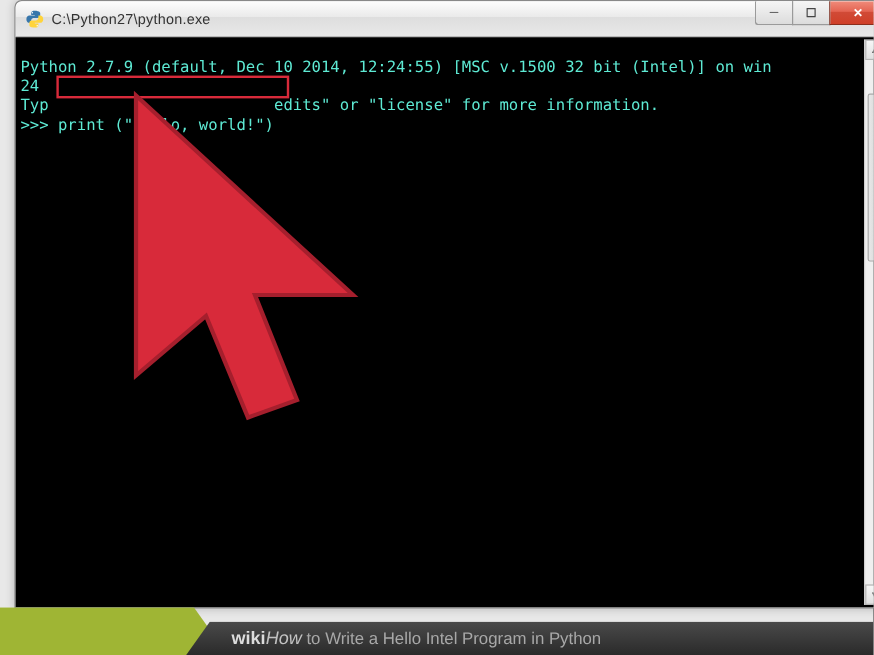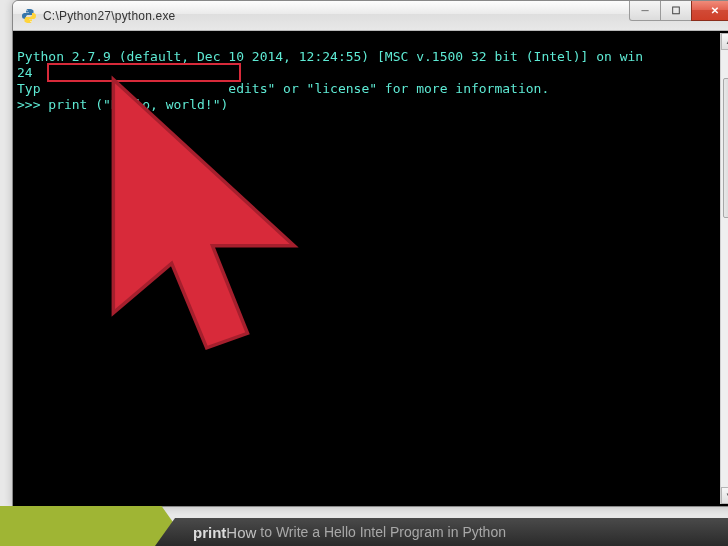--- a/index.html
+++ b/index.html
@@ -168,21 +168,21 @@
       color: #b8b8b8;
       font-size: 14px;
       clip-path: polygon(20px 0, 100% 0, 100% 100%, 0 100%);
     }
     .wiki-logo {
       font-weight: bold;
       color: #dcdcdc;
       margin-right: 4px;
       font-size: 15px;
     }
-    .wiki-logo .how { font-weight: normal; color: #c2c2c2; }
+    .wiki-logo .how { font-weight: normal; color: #c2c2c2; font-style: italic; }
     .banner-title { color: #a8a8a8; }
   </style>
 </head>
 <body>
 
 <div class="window">
   <div class="titlebar">
     <span class="app-icon">
       <svg width="16" height="16" viewBox="0 0 16 16">
         <path d="M7.5 1C5 1 5 3 5 3v1.5h3V5H3.5S1 5 1 8s2.5 3 2.5 3H5v-1.8S4.9 7 7.3 7h3S12.5 7 12.5 5V3s.3-2-5-2z" fill="#3776ab"></path>
@@ -222,16 +222,16 @@
   </div>
 </div>
 
 <svg class="big-cursor" viewBox="0 0 100 120">
   <path d="M 10 5 L 10 85 L 30 68 L 42 97 L 56 92 L 44 62 L 72 62 Z" fill="#d82a3a" stroke="#a51f2d" stroke-width="1.2"></path>
 </svg>
 
 <div class="footer-banner">
   <div class="banner-accent"></div>
   <div class="banner-main">
-    <span class="wiki-logo"><span>print</span><span class="how">How</span></span>
+    <span class="wiki-logo"><span>wiki</span><span class="how">How</span></span>
     <span class="banner-title"> to Write a Hello Intel Program in Python</span>
   </div>
 </div>
 
 </body></html>

